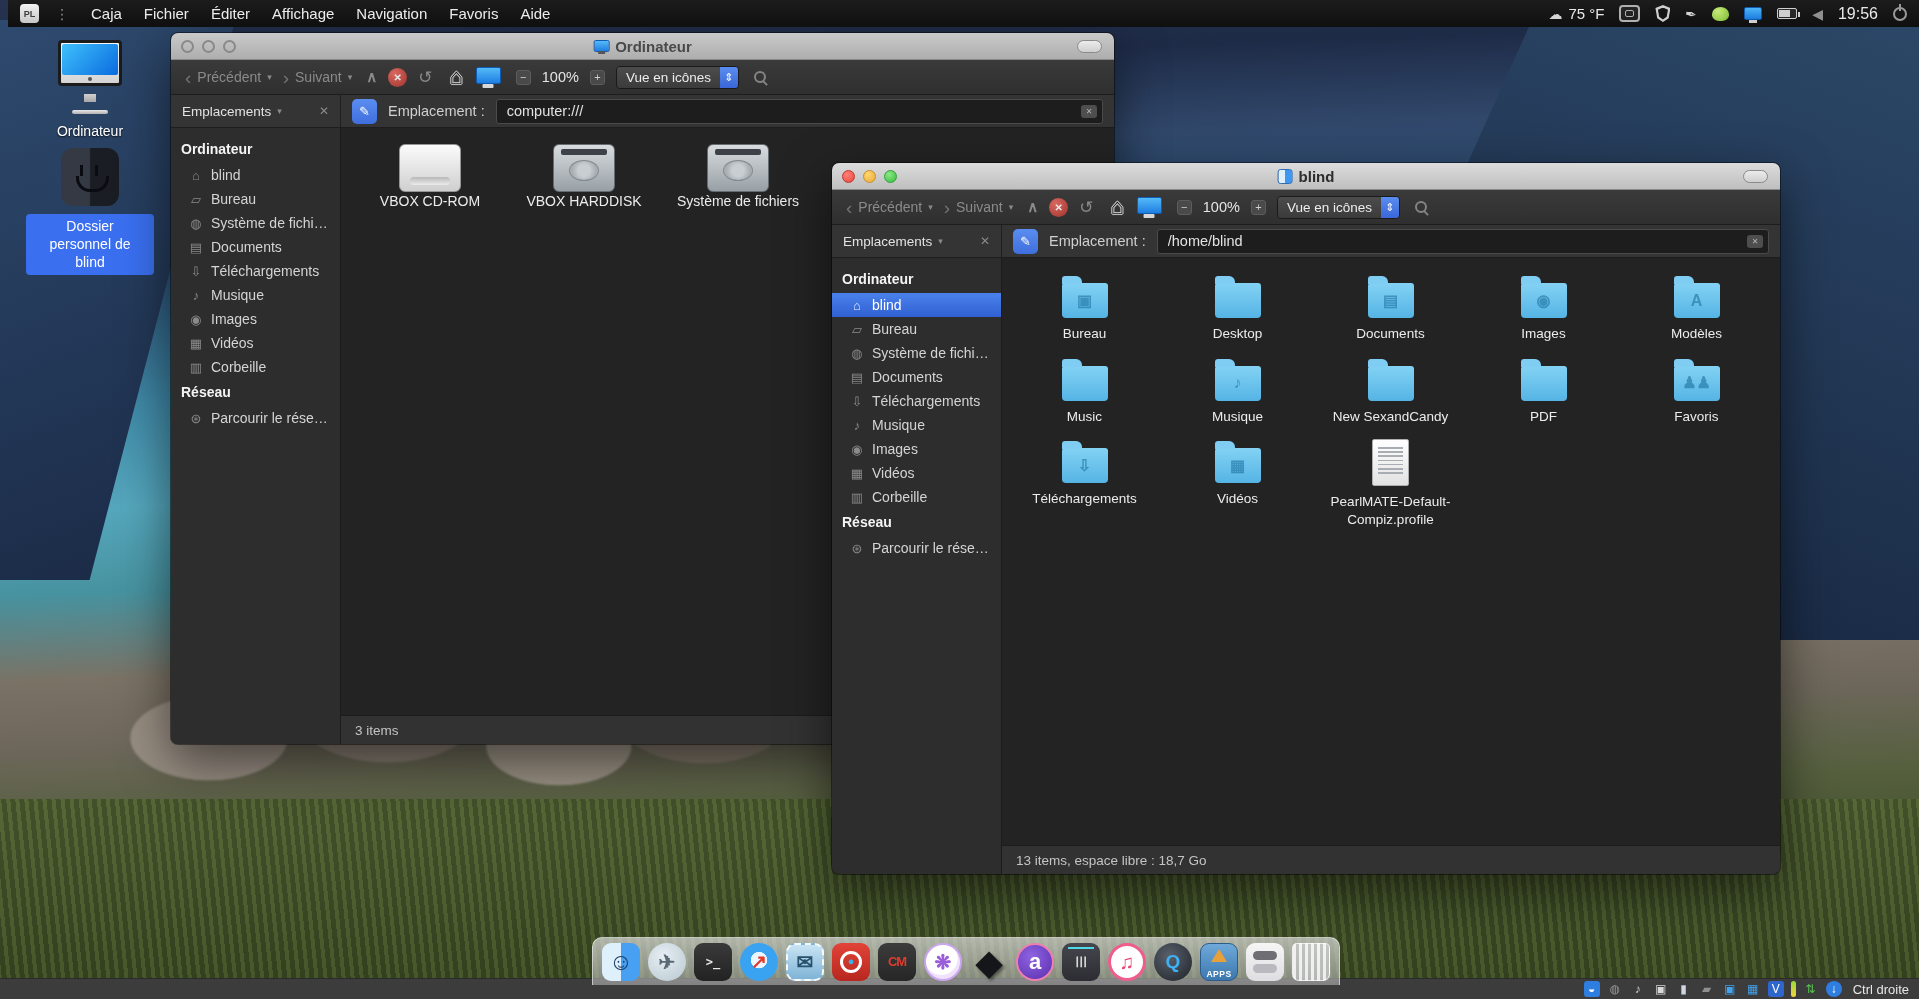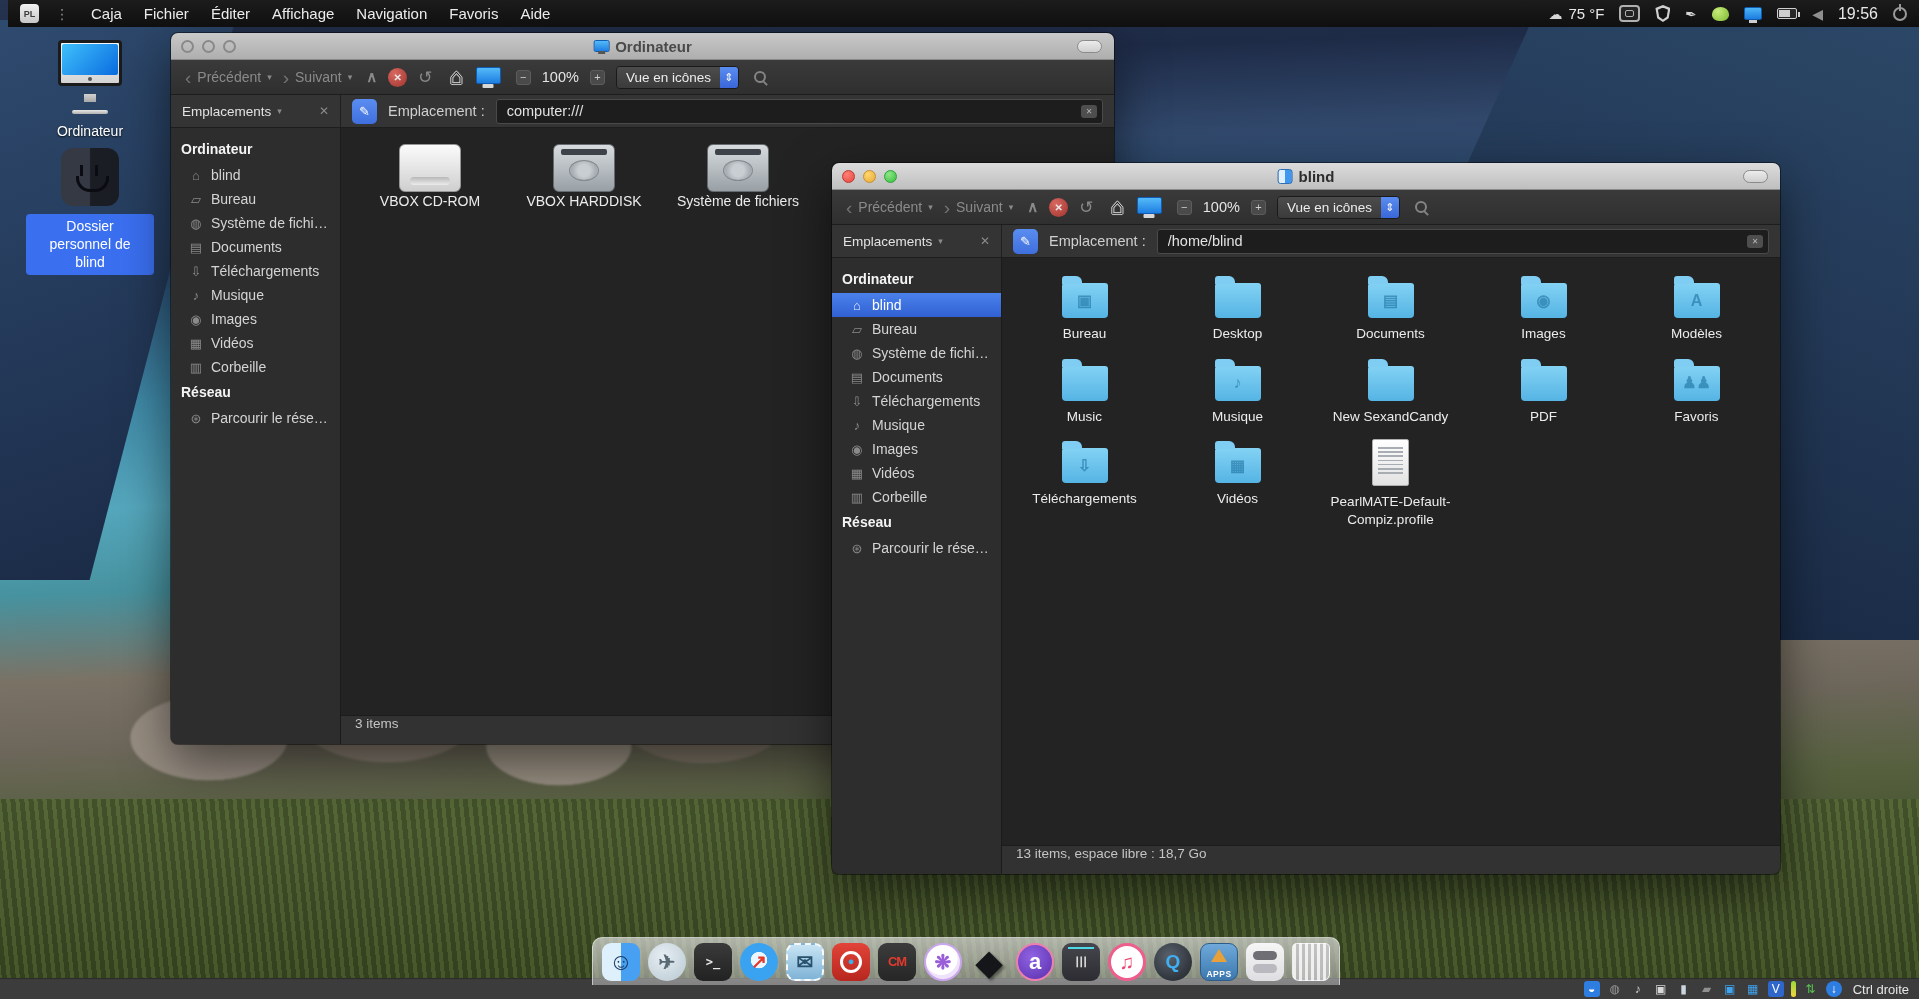--- a/index.html
+++ b/index.html
@@ -125,21 +125,21 @@
   .wbody{flex:1;display:flex;min-height:0}
   .sidebar{width:170px;flex:0 0 auto;background:#2d2d2d;border-right:1px solid #1b1b1b;padding-top:8px;overflow:hidden}
   .side-head{font-weight:bold;color:#f4f4f4;font-size:14px;padding:5px 10px 6px}
   .side-item{display:flex;align-items:center;gap:7px;padding:4px 8px 4px 17px;color:#d4d4d4;font-size:14px;white-space:nowrap;overflow:hidden}
   .sicon{width:16px;flex:0 0 auto;text-align:center;color:#8a8a8a;font-size:13px;line-height:1}
   #win2 .side-main div.side-item:first-of-type{background:linear-gradient(#4a82ec,#3160d2);color:#fff}
   #win2 .side-main div.side-item:first-of-type .sicon{color:#e2ecff}
   .main-col{flex:1;display:flex;flex-direction:column;min-width:0}
   .content{flex:1;background:#232323;overflow:hidden}
   .statusbar{height:29px;flex:0 0 auto;background:#323232;border-top:1px solid #1c1c1c;
-    display:flex;padding:0 14px;color:#c4c4c4;font-size:13.5px}
+    display:flex;align-items:center;padding:0 14px;color:#c4c4c4;font-size:13.5px}
   
   .drive-row{display:flex;gap:16px;padding:16px 6px 0 20px}
   .drive-cell{width:138px;display:flex;flex-direction:column;align-items:center;}
   .files-grid{display:grid;grid-template-columns:repeat(5,153px);padding:16px 0 0 6px;row-gap:14px;justify-items:center}
   .file-cell{display:flex;flex-direction:column;align-items:center;gap:7px;width:140px}
   .flabel{color:#ececec;font-size:13.5px;text-align:center;line-height:1.3;max-width:126px;word-wrap:break-word}
   .drive-cell .flabel{font-size:14px;max-width:138px}
   .ficon{position:relative;display:block}
   .ficon.folder{width:46px;height:35px;border-radius:3px 3px 4px 4px;margin-top:9px;
     background:linear-gradient(180deg,#83d2f4,#55b4e4)}

